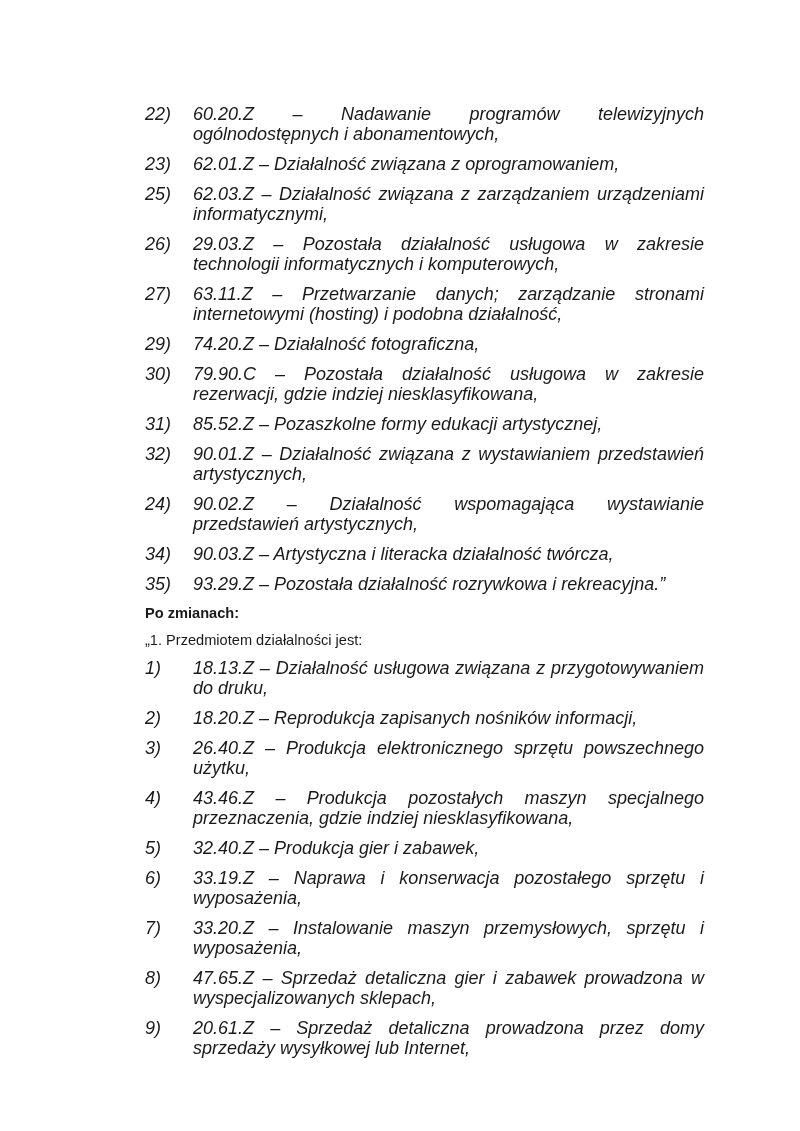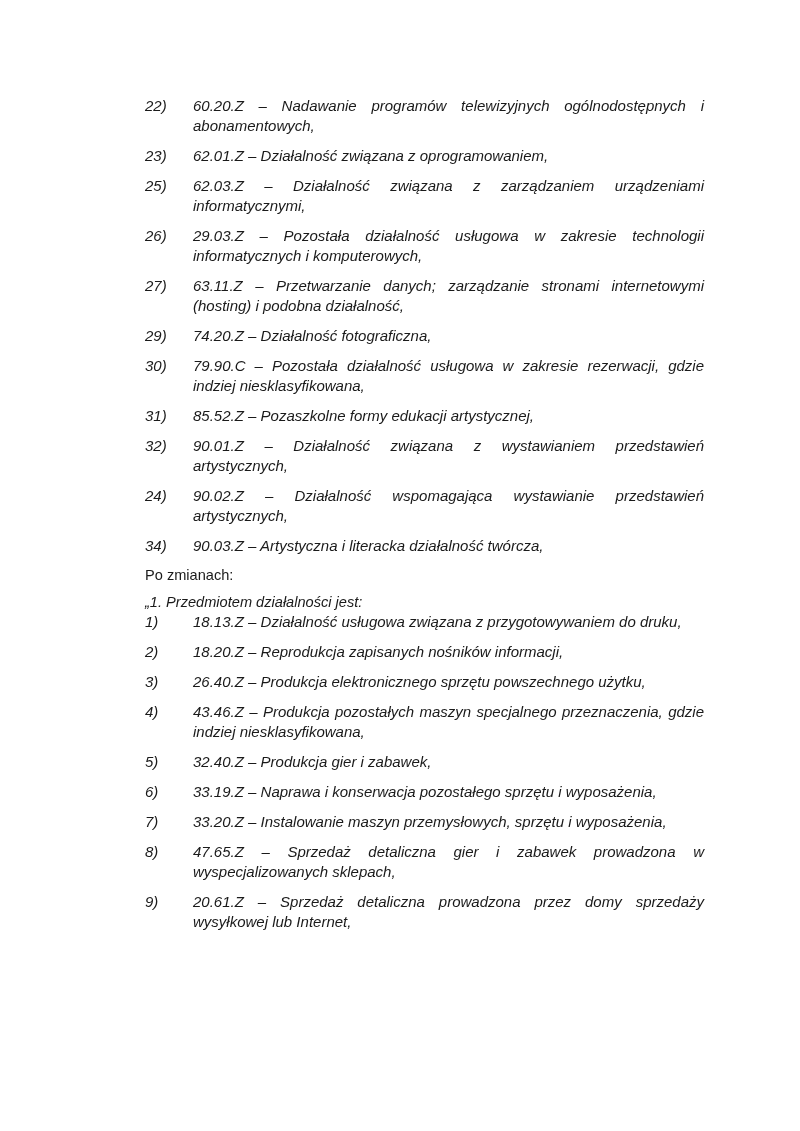--- a/index.html
+++ b/index.html
@@ -17,42 +17,42 @@
     }
     .page {
       position: absolute;
       left: 145px;
       top: 96px;
       width: 559px;
     }
     .item {
       display: flex;
       font-style: italic;
-      font-size: 15px;
+      font-size: 18px;
       line-height: 20px;
       margin-bottom: 10px;
+      margin-top: 8px;
     }
     .item .num {
       flex: 0 0 48px;
       width: 48px;
     }
     .item .txt {
       flex: 1 1 auto;
       text-align: justify;
       text-align-last: left;
     }
     .heading {
-      font-weight: normal;
+      font-weight: bold;
       font-size: 14.6px;
       line-height: 20px;
       margin-bottom: 7px;
       margin-top: -1px;
     }
     .intro {
-      font-style: italic;
       font-size: 14.6px;
       line-height: 20px;
       margin-bottom: 0;
     }
   </style>
 </head>
 <body>
 
 <div class="page">
 
@@ -94,20 +94,24 @@
         <span class="txt">90.01.Z – Działalność związana z wystawianiem przedstawień artystycznych,</span>
       </div>
     <div class="item">
         <span class="num">24)</span>
         <span class="txt">90.02.Z – Działalność wspomagająca wystawianie przedstawień artystycznych,</span>
       </div>
     <div class="item">
         <span class="num">34)</span>
         <span class="txt">90.03.Z – Artystyczna i literacka działalność twórcza,</span>
       </div>
+    <div class="item">
+        <span class="num">35)</span>
+        <span class="txt">93.29.Z – Pozostała działalność rozrywkowa i rekreacyjna.”</span>
+      </div>
   </div>
 
   <div class="heading">Po zmianach:</div>
   <div class="intro">„1. Przedmiotem działalności jest:</div>
 
   <div>
     <div class="item">
         <span class="num">1)</span>
         <span class="txt">18.13.Z – Działalność usługowa związana z przygotowywaniem do druku,</span>
       </div>

